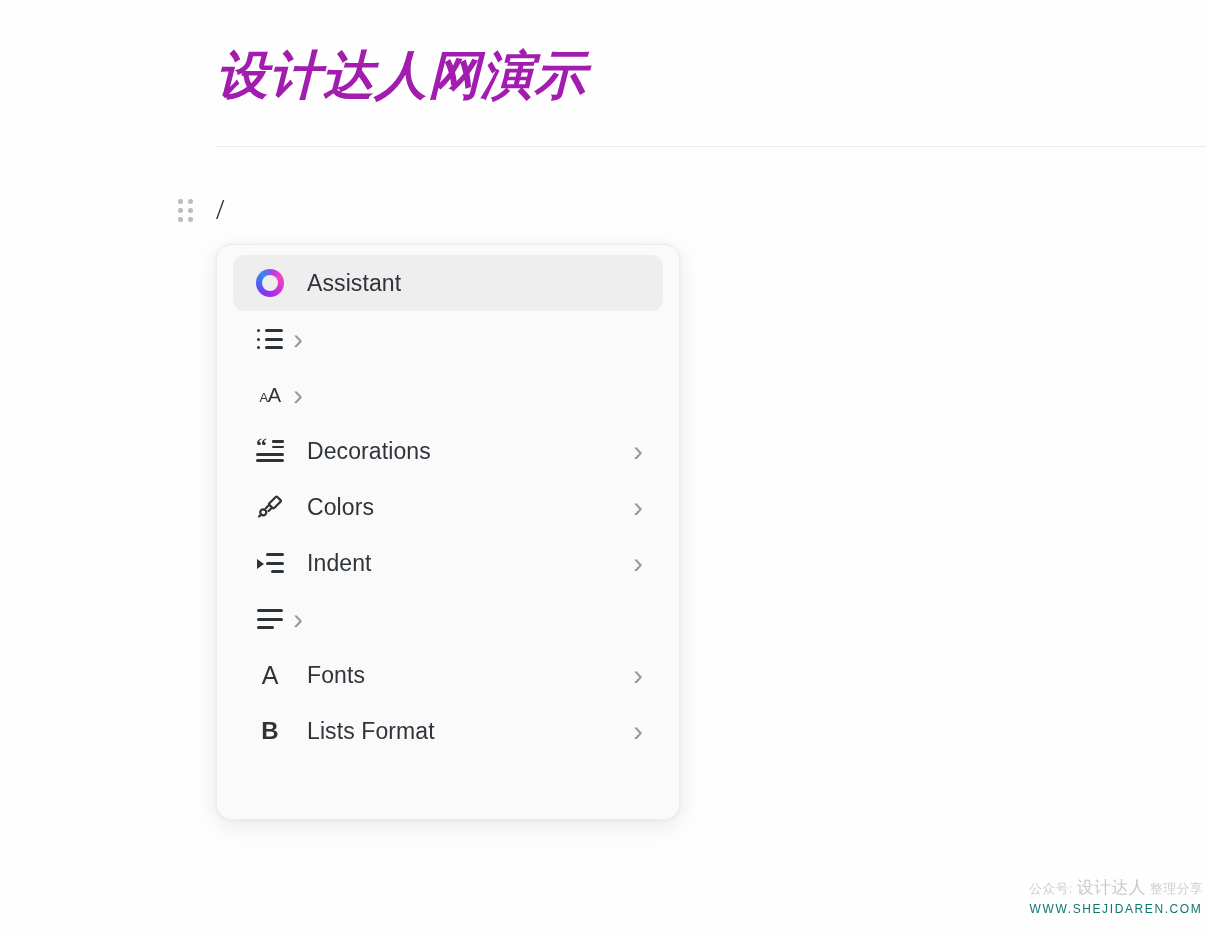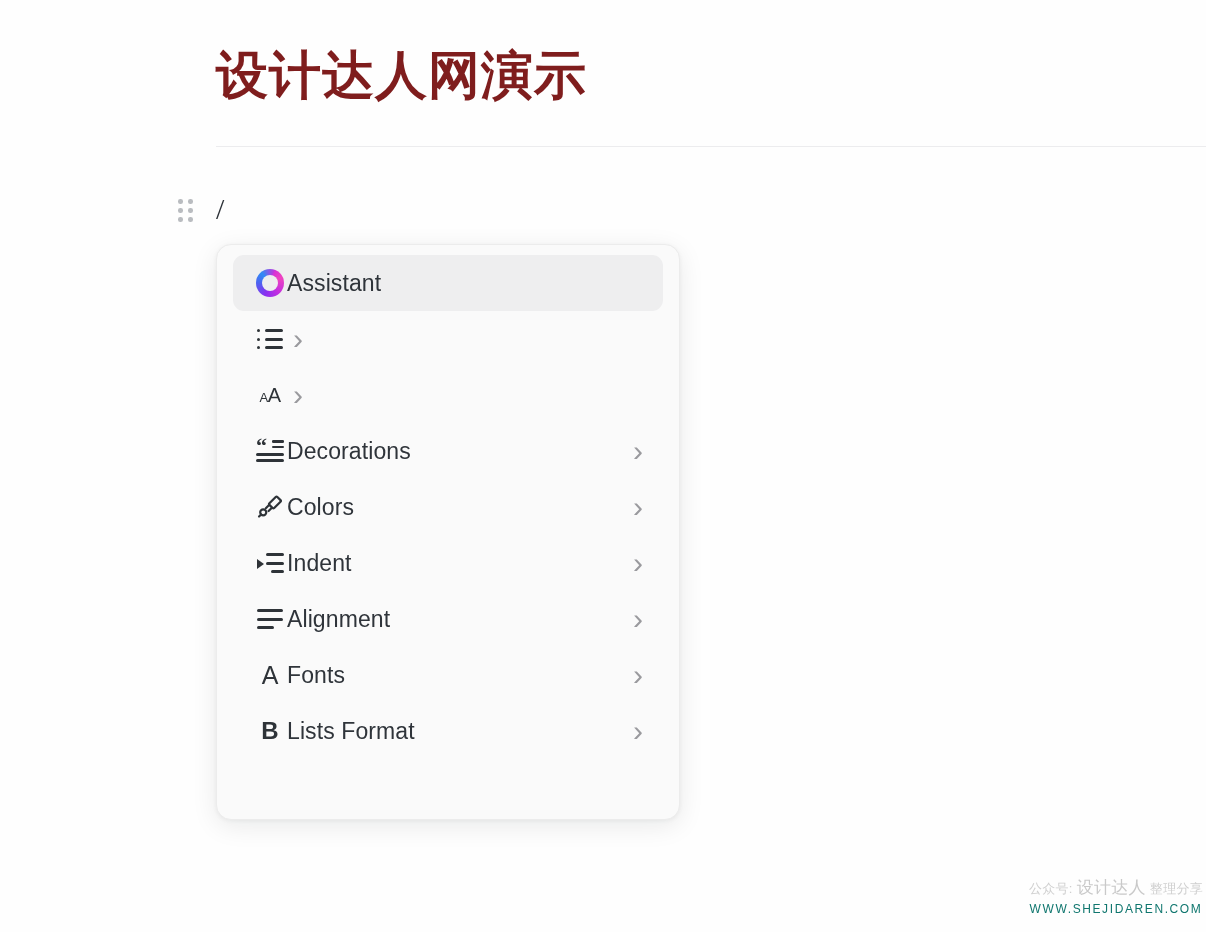--- a/index.html
+++ b/index.html
@@ -20,23 +20,24 @@
   }
 
   
   .doc-title {
     position: absolute;
     left: 216px;
     top: 44px;
     font-size: 52px;
     font-weight: 700;
     letter-spacing: 1px;
-    color: #7f1d1d;
+    color: #a21caf;
     line-height: 1.2;
     white-space: nowrap;
+    font-style: italic;
   }
 
   .title-divider {
     position: absolute;
     left: 216px;
     top: 146px;
     width: 990px;
     height: 1px;
     background: #ececee;
   }
@@ -123,20 +124,21 @@
     min-width: 34px;
     height: 34px;
     display: flex;
     align-items: center;
     justify-content: center;
     color: #2e3338;
   }
 
   .mi-label {
     flex: 1;
+    margin-left: 20px;
     font-size: 23px;
     font-weight: 400;
     color: #2f343a;
     letter-spacing: 0.1px;
     white-space: nowrap;
   }
 
   .mi-chevron {
     width: 22px;
     min-width: 22px;
@@ -354,21 +356,20 @@
       </div>
 
       <div class="menu-item">
         <div class="mi-icon">
           <div class="ico-align">
             <span class="ln a0"></span>
             <span class="ln a1"></span>
             <span class="ln a2"></span>
           </div>
         </div>
-        <div class="mi-label">Alignment</div>
         <div class="mi-chevron" style="font-size:30px;line-height:1;">›</div>
       </div>
 
       <div class="menu-item">
         <div class="mi-icon">
           <span class="ico-fontA">A</span>
         </div>
         <div class="mi-label">Fonts</div>
         <div class="mi-chevron" style="font-size:30px;line-height:1;">›</div>
       </div>

